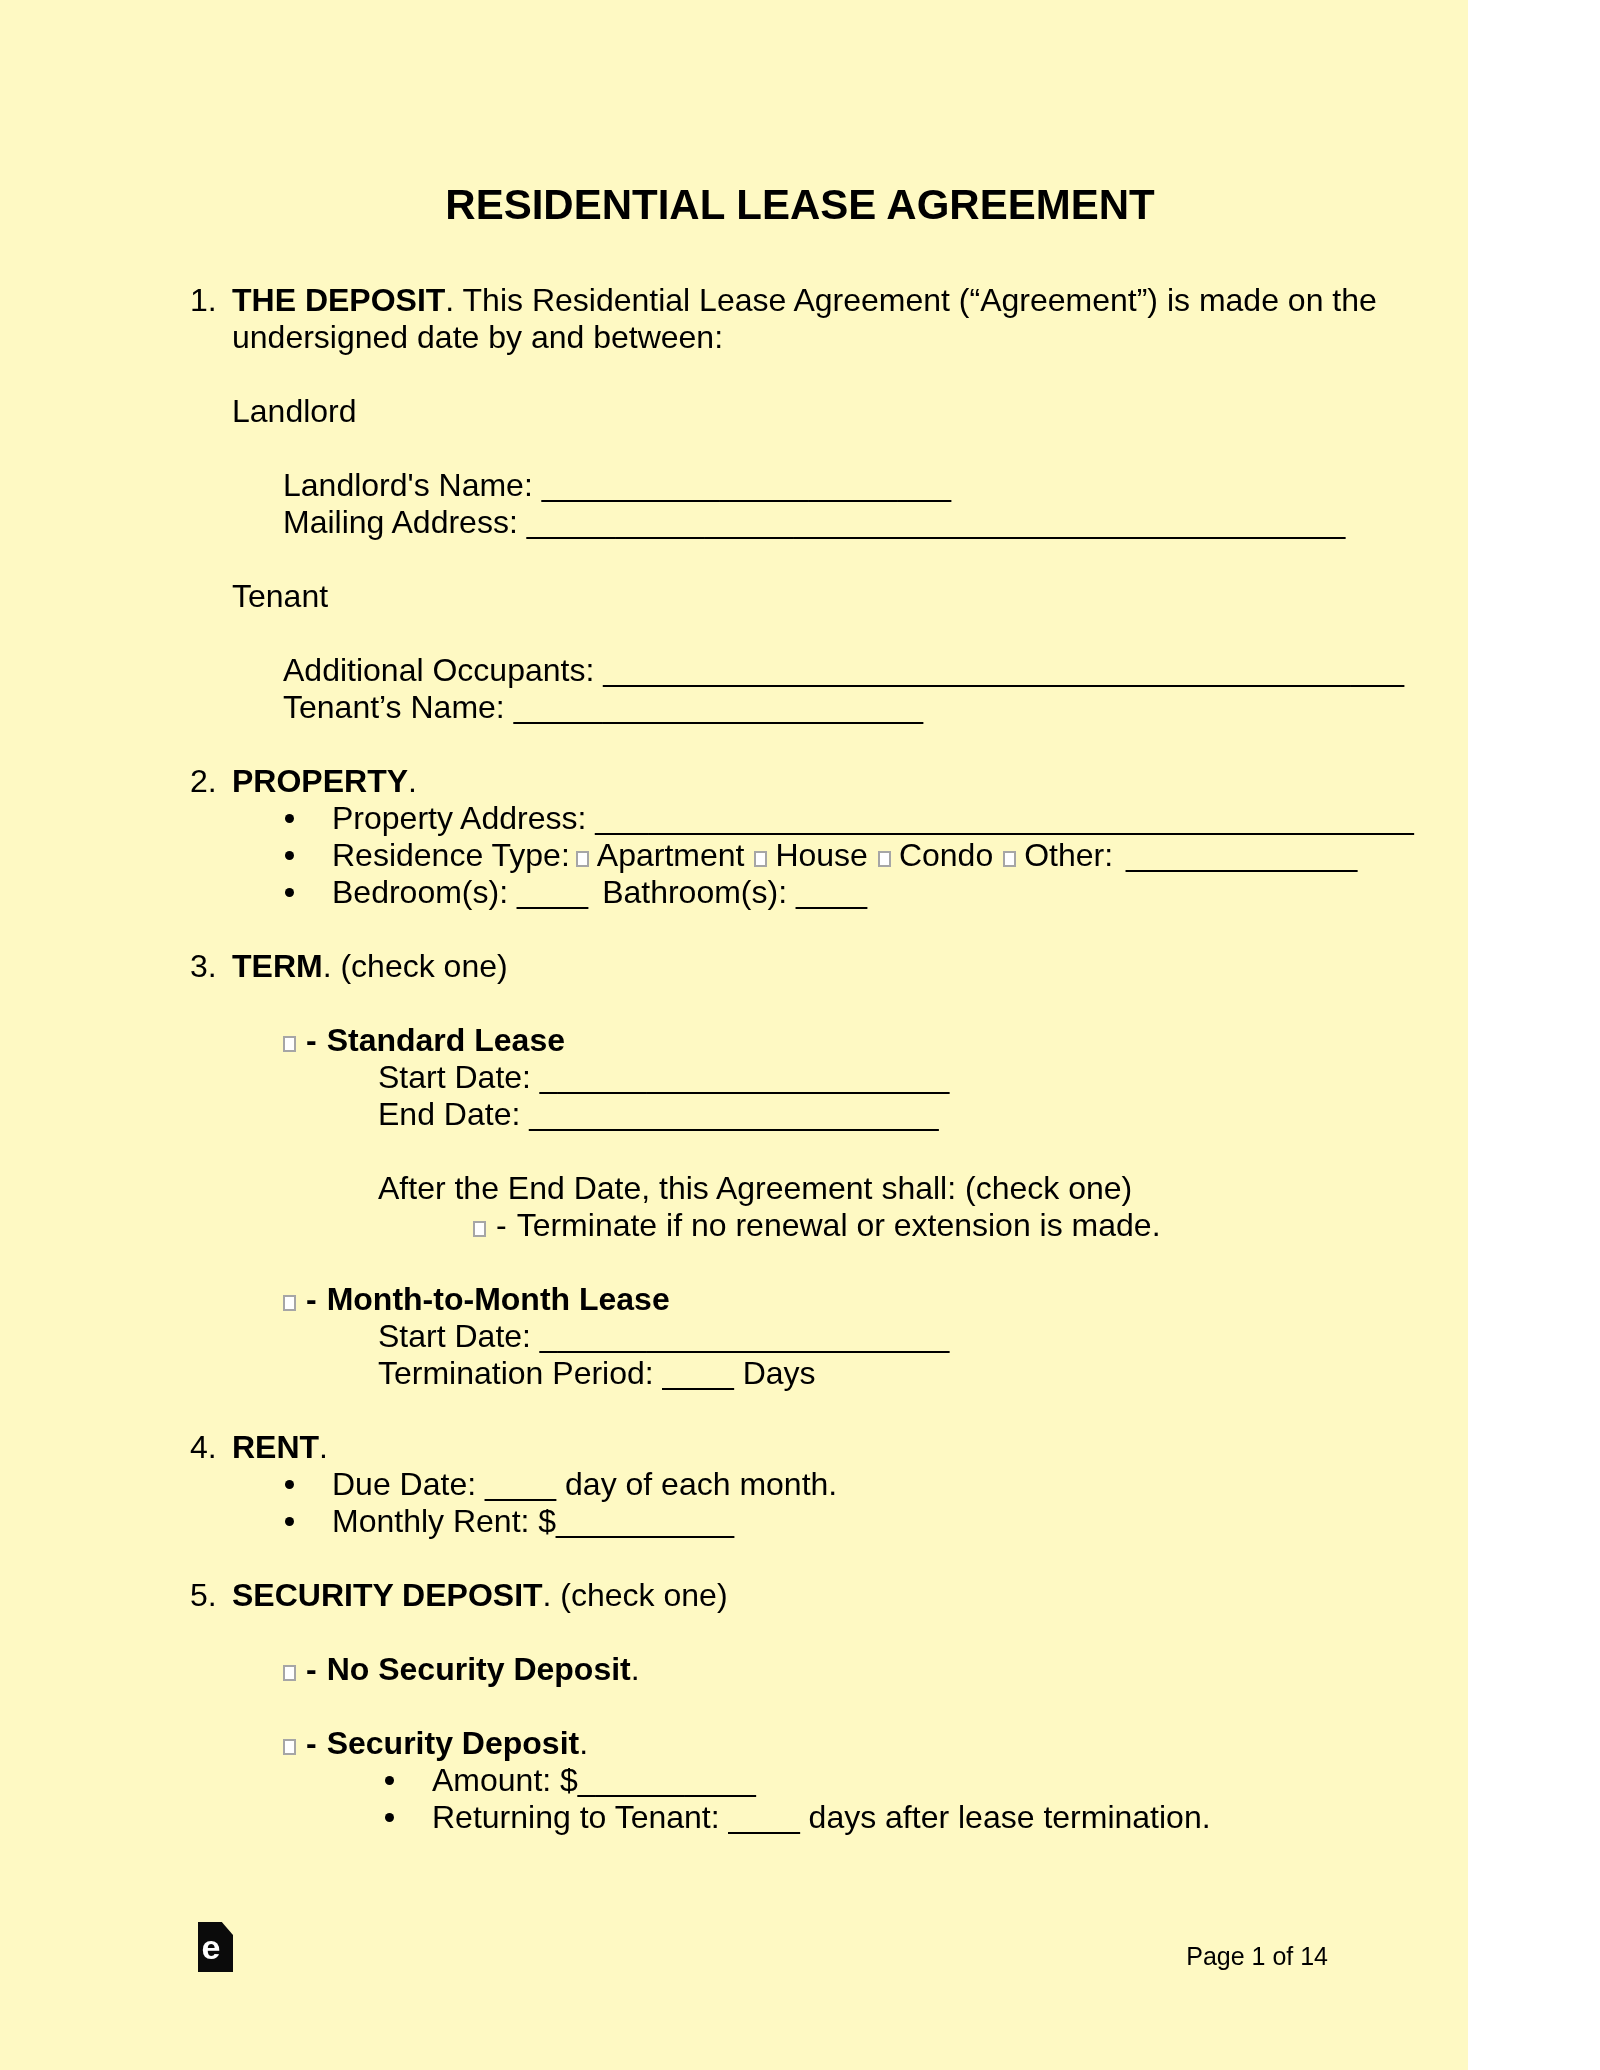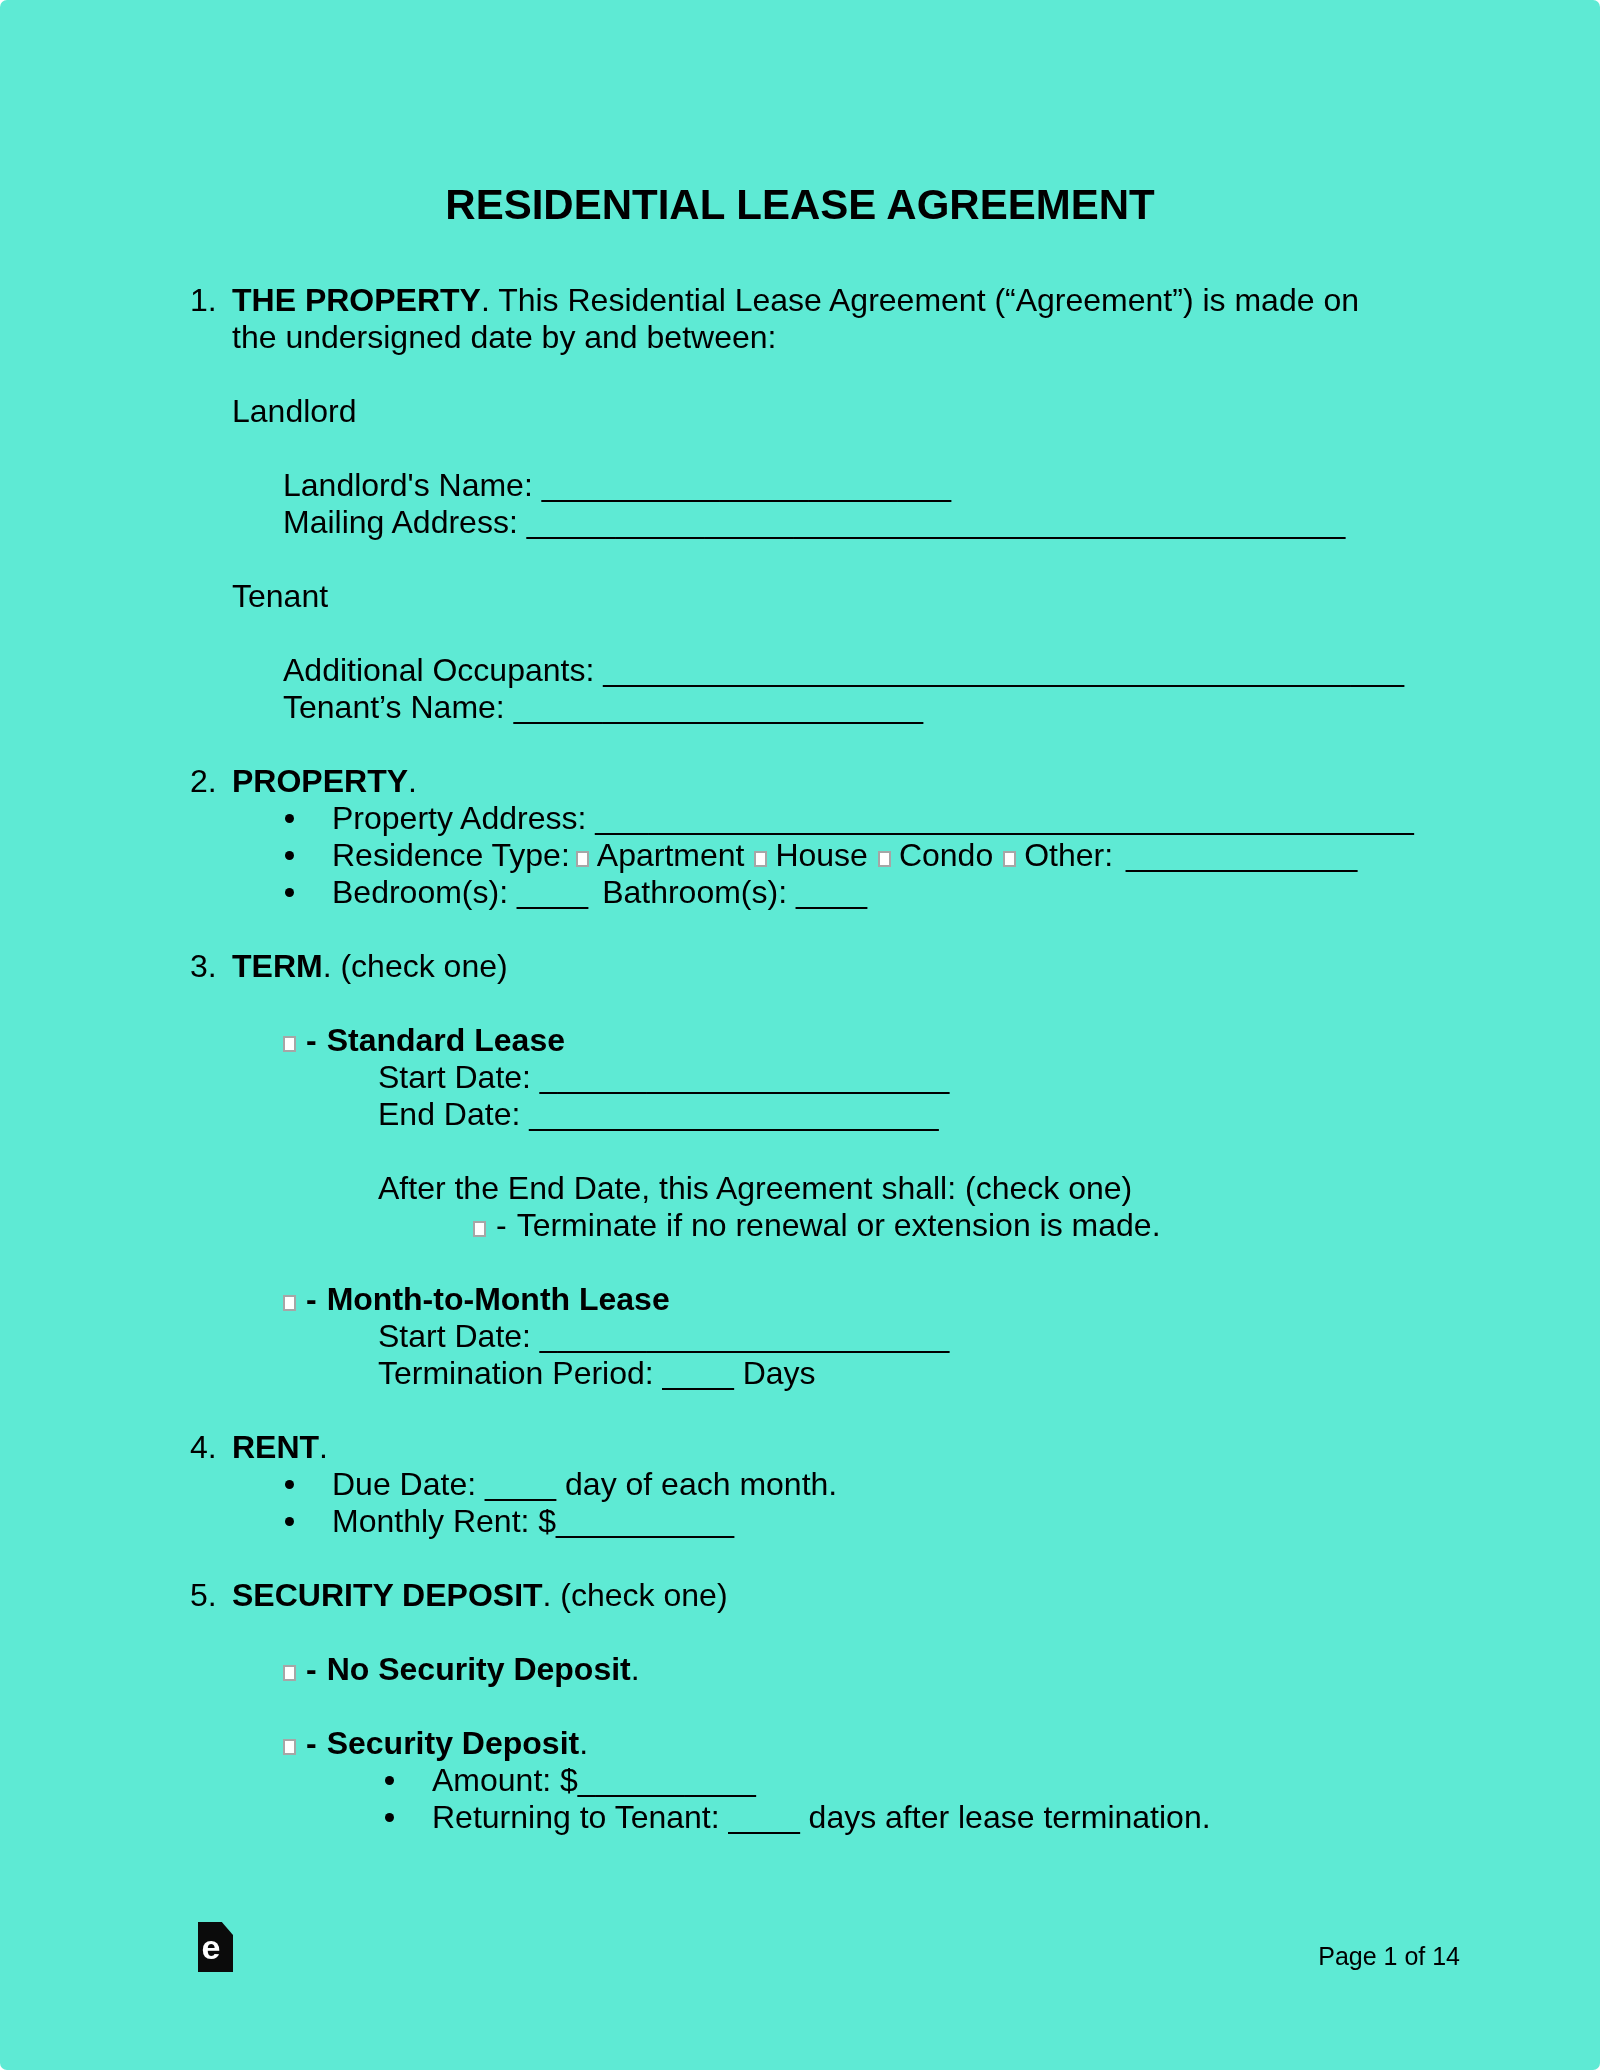--- a/index.html
+++ b/index.html
@@ -1,23 +1,22 @@
 <!DOCTYPE html>
 <html><head>
 <meta charset="utf-8">
 <style>
   html,body { margin:0; padding:0; background:#ffffff; }
   .page {
     position:relative;
-    width:1600px; height:2070px;
-    background:#5eead4;
+    width:1468px; height:2070px;
+    background:#fef9c3;
     font-family:"Liberation Sans", sans-serif;
     font-size:32px; line-height:37px; color:#000;
     overflow:hidden;
-    border-radius:7px;
   }
   .title {
     position:absolute; top:182px; left:0; width:1600px;
     text-align:center; font-size:42px; line-height:46px; font-weight:bold;
   }
   .content { position:absolute; left:190px; top:282px; width:1222px; }
   .sec { display:flex; }
   .num { width:42px; flex:none; }
   .sec-body { width:1180px; }
   .sp { height:37px; }
@@ -63,21 +62,21 @@
 
 <div class="page">
 
   <div class="title">RESIDENTIAL LEASE AGREEMENT</div>
 
   <div class="content">
 
     <div class="sec">
       <div class="num">1.</div>
       <div class="sec-body">
-        <div><span class="b">THE PROPERTY</span><span>. This Residential Lease Agreement (“Agreement”) is made on the undersigned date by and between:</span></div>
+        <div><span class="b">THE DEPOSIT</span><span>. This Residential Lease Agreement (“Agreement”) is made on the undersigned date by and between:</span></div>
         <div class="sp"></div>
         <div class="row"><span class="u">Landlord</span></div>
         <div class="sp"></div>
         <div class="row ind51"><span>Landlord's Name:</span><span> _______________________</span></div>
         <div class="row ind51"><span>Mailing Address:</span><span> ______________________________________________</span></div>
         <div class="sp"></div>
         <div class="row"><span class="u">Tenant</span></div>
         <div class="sp"></div>
         <div class="row ind51"><span>Additional Occupants:</span><span> _____________________________________________</span></div>
         <div class="row ind51"><span>Tenant’s Name:</span><span> _______________________</span></div>

